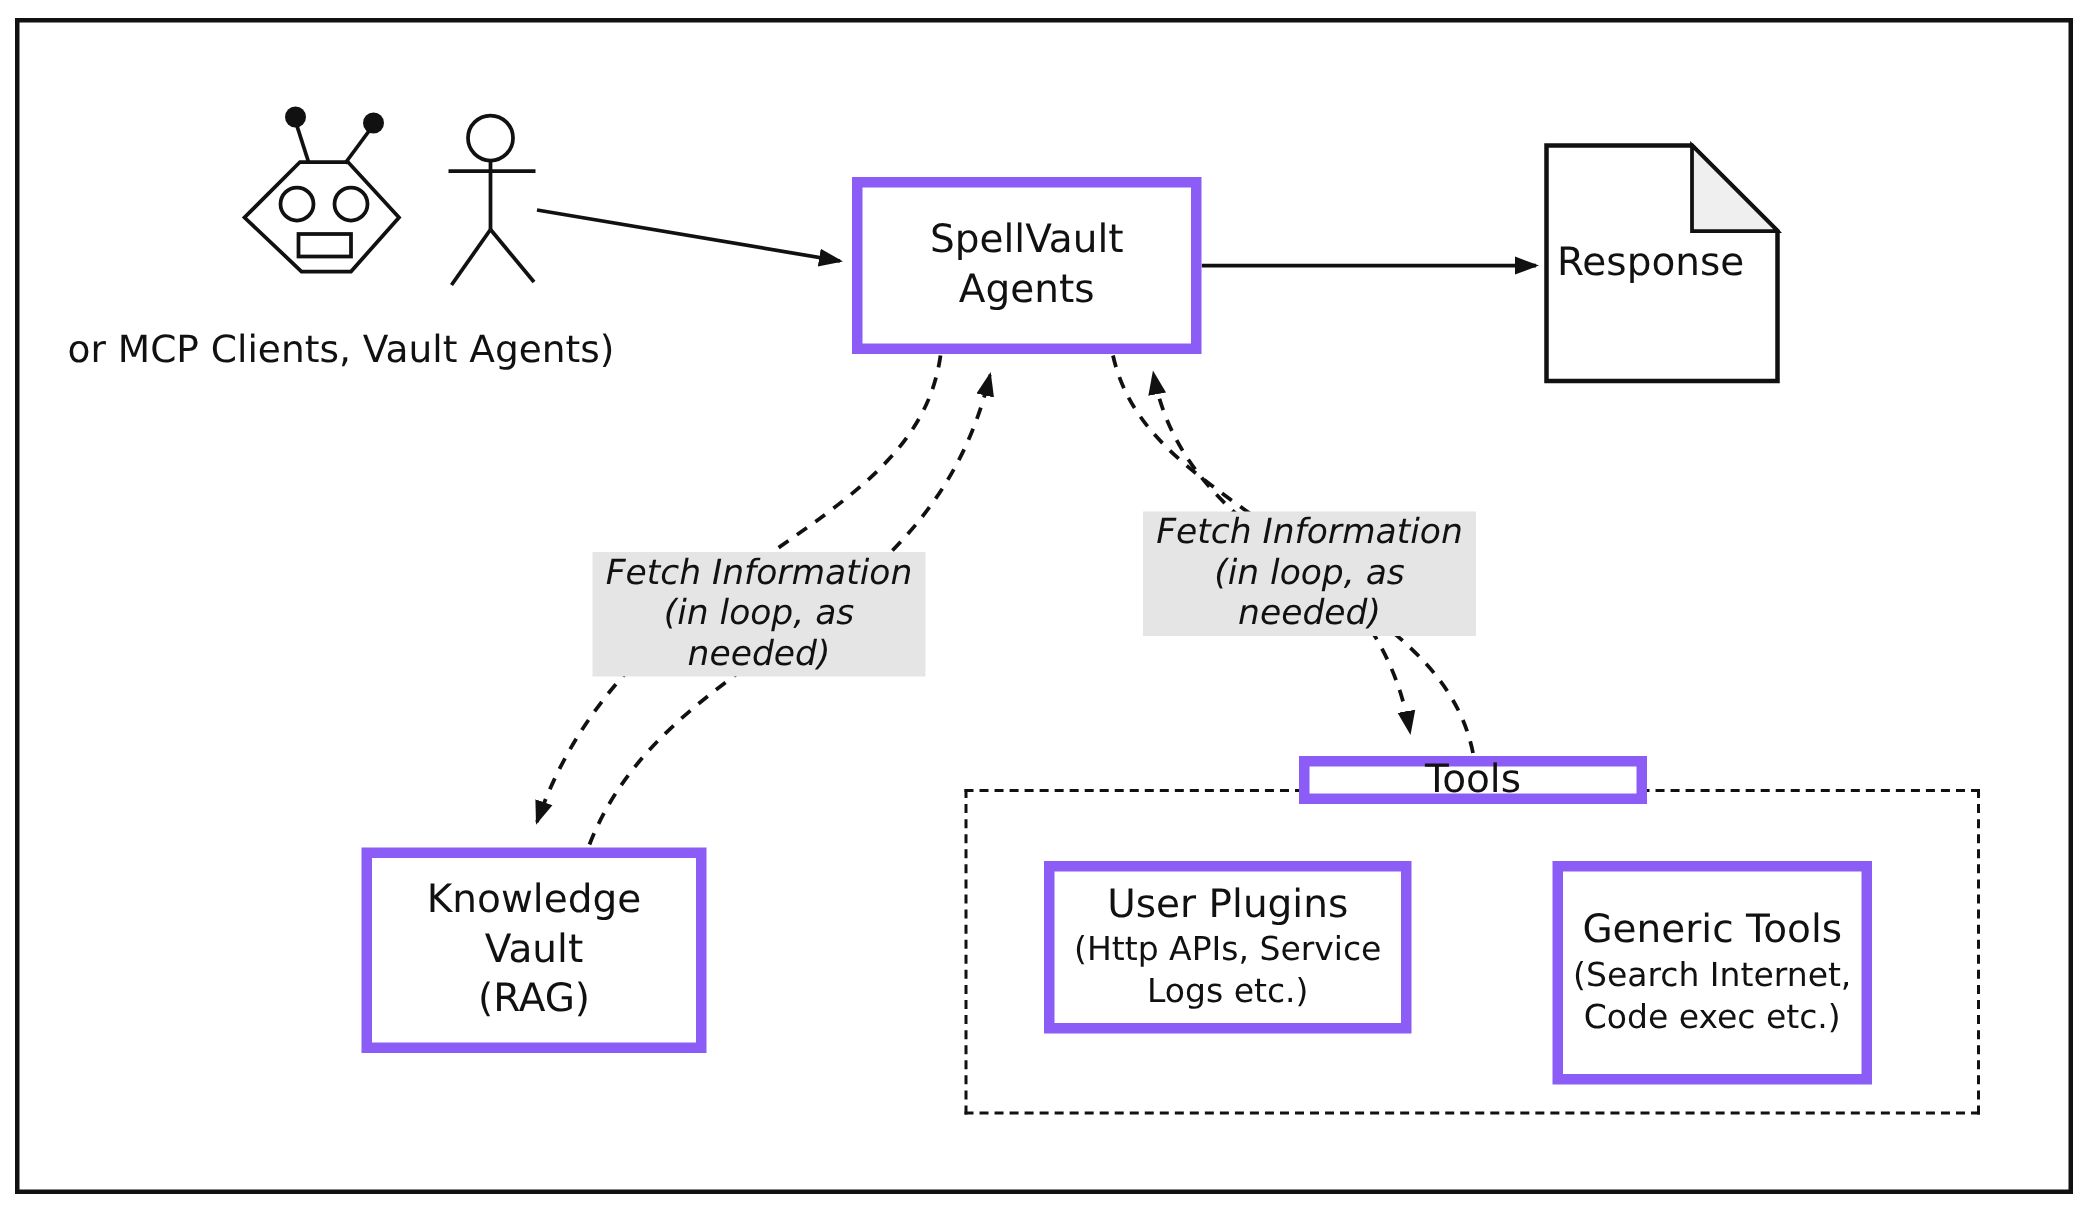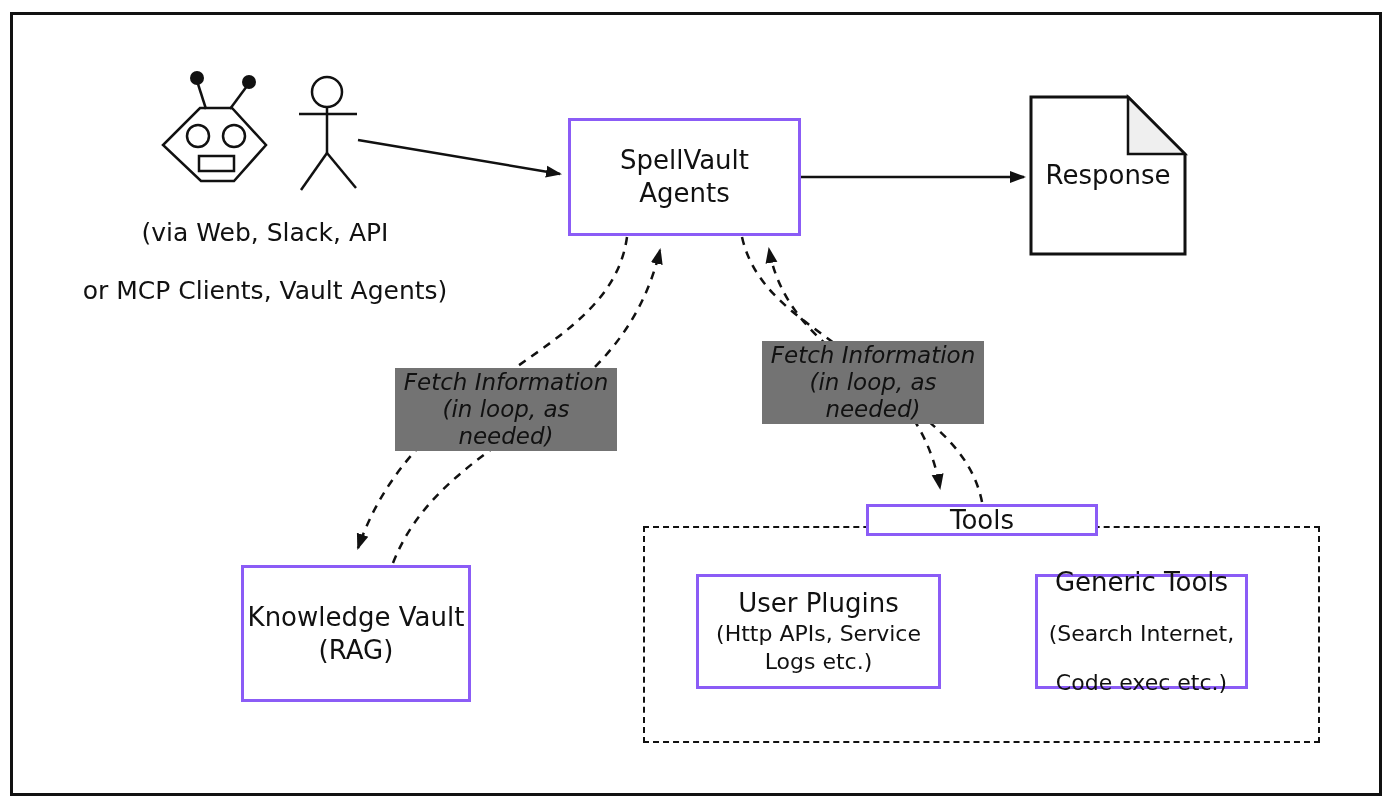--- a/index.html
+++ b/index.html
@@ -6,45 +6,45 @@
   #canvas {
     position:relative; width:1398px; height:808px; background:#fff;
     font-family:"DejaVu Sans", sans-serif; color:#111; overflow:hidden;
   }
   #frame {
     position:absolute; left:10px; top:12px; width:1372px; height:784px;
     border:3px solid #111; box-sizing:border-box;
   }
   #diagram-svg { position:absolute; left:0; top:0; z-index:1; }
   .box {
-    position:absolute; border:3px solid #8b5cf6; background:#fff; box-sizing:border-box;
+    position:absolute; border:7px solid #8b5cf6; background:#fff; box-sizing:border-box;
     display:flex; flex-direction:column; align-items:center; justify-content:center;
     text-align:center; z-index:3; line-height:33px; font-size:26px;
   }
   .box .sub { font-size:22px; line-height:28px; }
   .plain-label {
-    position:absolute; text-align:center; z-index:3; white-space:pre-line;
+    position:absolute; text-align:left; z-index:3; white-space:pre-line;
   }
   #input-label { left:45px; top:189px; width:440px; font-size:25px; line-height:29px; }
   #response-label { left:1038px; top:160px; width:140px; font-size:26px; z-index:3; }
   .fetch-label {
     position:absolute; z-index:3; font-style:italic; font-size:23px; line-height:27px;
-    text-align:center; background:#737373; padding:1px 3px;
+    text-align:center; background:#e5e5e5; padding:1px 3px;
   }
   #fetch-left  { left:395px; top:368px; width:216px; }
   #fetch-right { left:762px; top:341px; width:216px; }
   #tools-container {
     position:absolute; left:643px; top:526px; width:677px; height:217px;
     border:2.5px dashed #111; box-sizing:border-box; z-index:2; background:transparent;
   }
   #spellvault-box { left:568px; top:118px; width:233px; height:118px; }
   #kv-box        { left:221px; top:565px; width:230px; height:137px;margin-left:20px; }
   #tools-box     { left:866px; top:504px; width:232px; height:32px; }
   #plugins-box   { left:696px; top:574px; width:245px; height:115px; }
-  #generic-box   { left:1035px; top:574px; width:213px; height:115px;gap:21px; }
+  #generic-box   { left:1035px; top:574px; width:213px; height:149px; }
 </style>
 </head>
 <body>
 
 <div id="canvas">
   <div id="frame"></div>
 
   <svg id="diagram-svg" width="1398" height="808" viewBox="0 0 1398 808">
     <defs>
       <marker id="arrow" markerUnits="userSpaceOnUse" markerWidth="18" markerHeight="16" refX="14" refY="7" orient="auto">
@@ -81,21 +81,20 @@
     </g>
 
     <path d="M627,237 C610,360 420,370 358,548" stroke="#111" stroke-width="2.5" fill="none" stroke-dasharray="8 7" marker-end="url(#arrow)"></path>
     <path d="M393,563 C445,430 620,420 660,250" stroke="#111" stroke-width="2.5" fill="none" stroke-dasharray="8 7" marker-end="url(#arrow)"></path>
 
     <path d="M742,237 C765,340 915,345 940,488" stroke="#111" stroke-width="2.5" fill="none" stroke-dasharray="8 7" marker-end="url(#arrow)"></path>
     <path d="M982,502 C960,392 792,378 769,249" stroke="#111" stroke-width="2.5" fill="none" stroke-dasharray="8 7" marker-end="url(#arrow)"></path>
   </svg>
 
   <div id="input-label" class="plain-label">
-    <div>(via Web, Slack, API</div>
     <div>or MCP Clients, Vault Agents)</div>
   </div>
 
   <div id="spellvault-box" class="box">
     <div>SpellVault</div>
     <div>Agents</div>
   </div>
 
   <div id="response-label" class="plain-label">Response</div>
 

